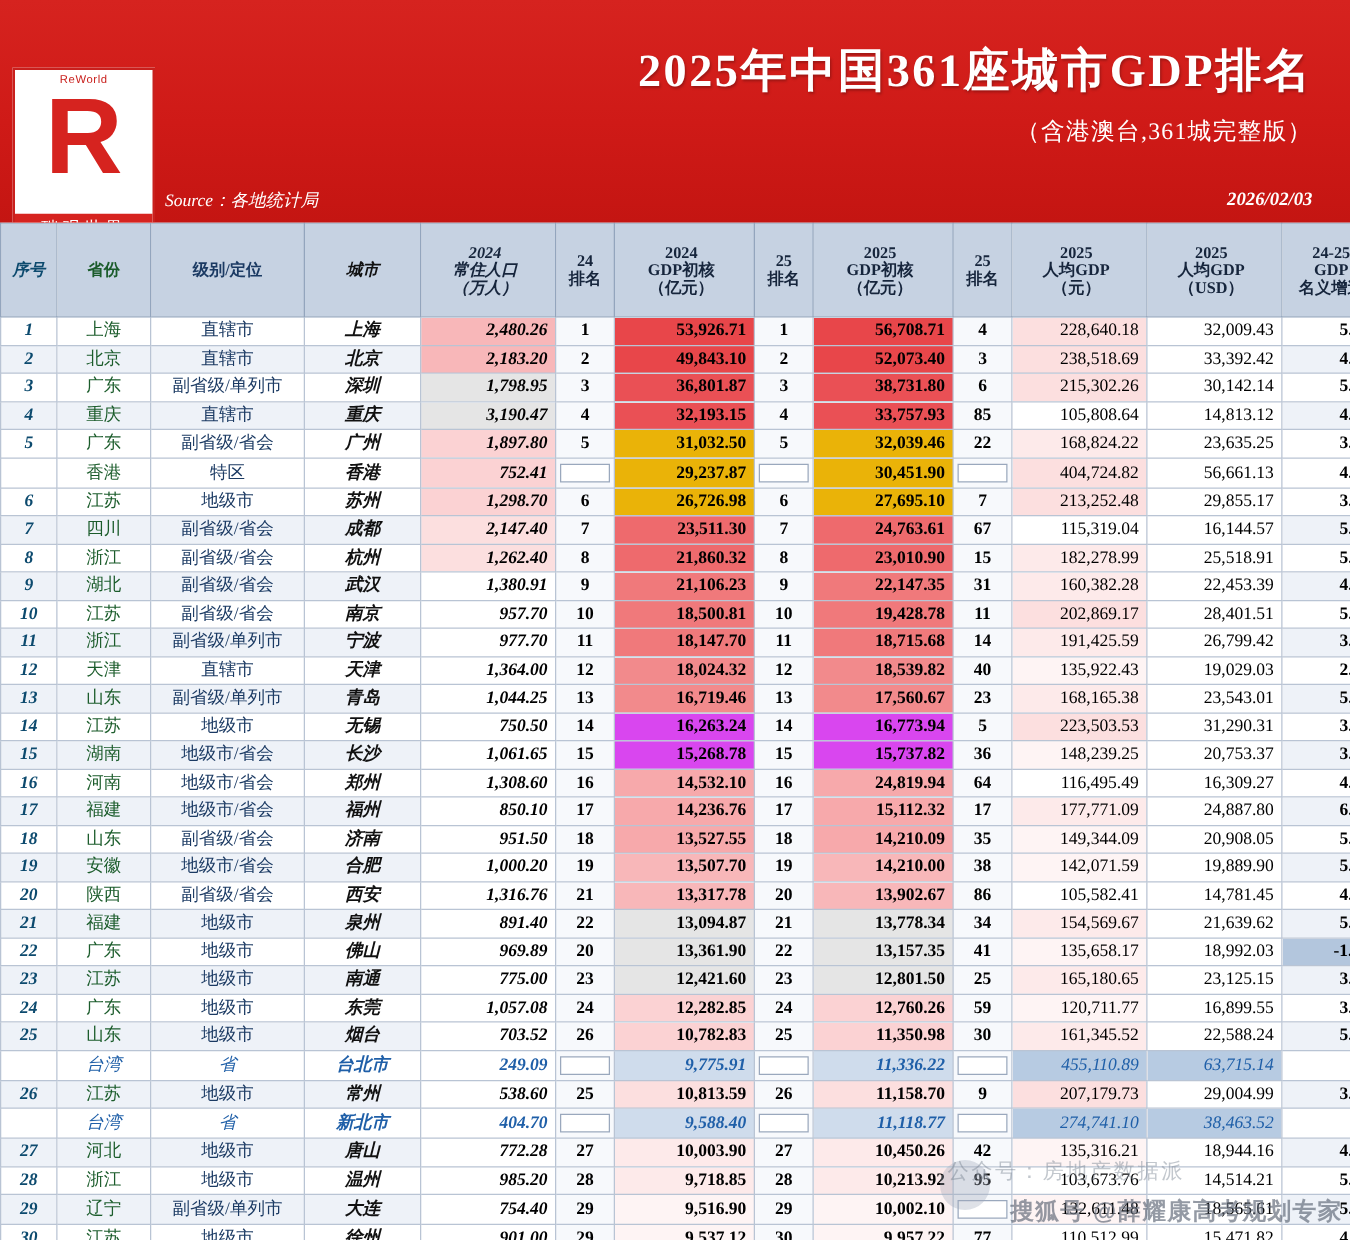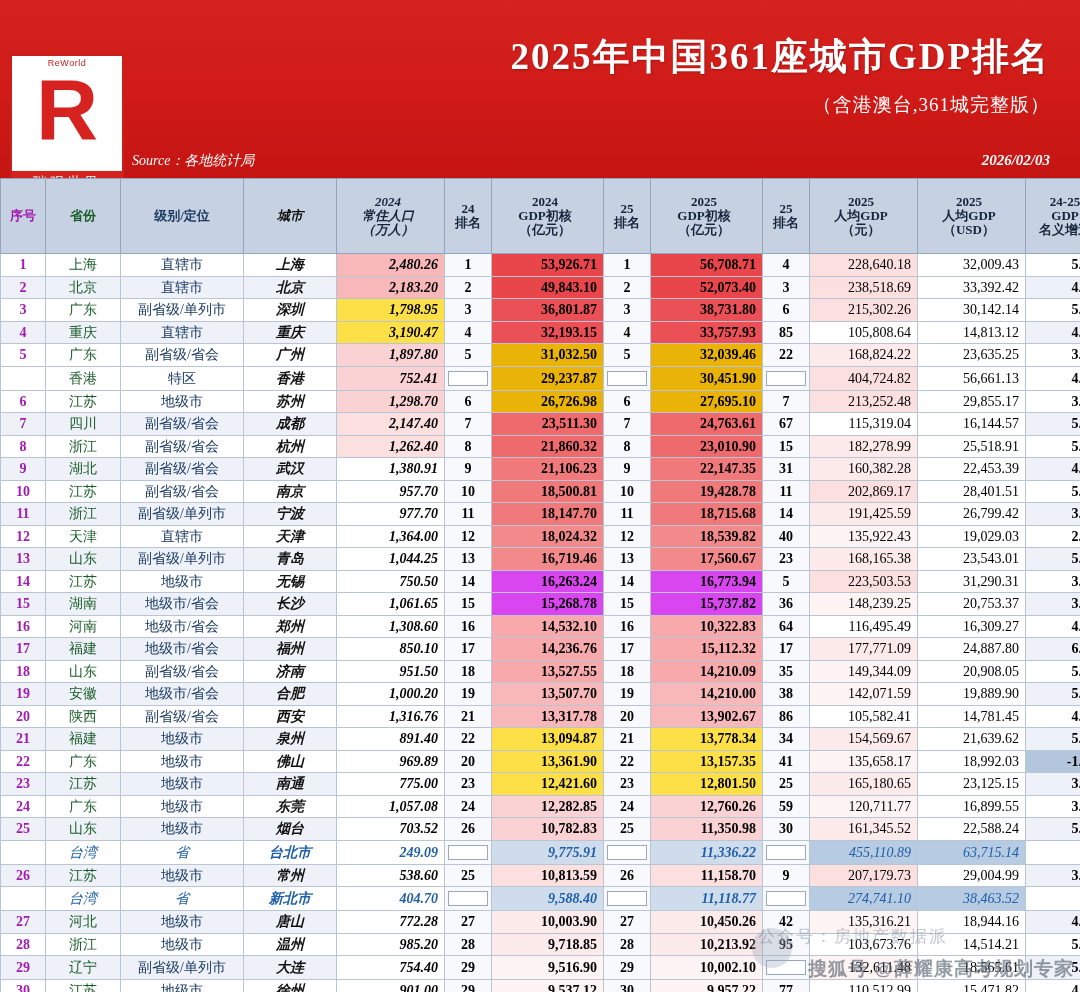--- a/index.html
+++ b/index.html
@@ -57,21 +57,21 @@
     font-size:14px;
     padding:0;height:21.5px;line-height:21px;
     white-space:nowrap;overflow:hidden;
   }
   thead th{
     background:#c6d2e2;color:#16253c;font-weight:bold;font-size:13px;
     line-height:14px;height:70px;text-align:center;padding:2px 1px;
     border:1px solid #93a5bd;
   }
   thead th div{display:block;}
-  .c-idx{width:42px;text-align:center;color:#a21caf;font-weight:bold;}
+  .c-idx{width:42px;text-align:center;color:#0c4a6e;font-weight:bold;font-style:italic;}
   .c-prov{width:72px;text-align:center;color:#1b5c2b;}
   .c-level{width:120px;text-align:center;color:#1b3a63;}
   .c-city{width:90px;text-align:center;color:#111;font-weight:bold;font-style:italic;}
   .c-pop{width:100px;text-align:right;padding-right:6px;font-style:italic;font-weight:bold;}
   .c-rk{width:44px;text-align:center;font-weight:bold;}
   .c-gdp{width:104px;text-align:right;padding-right:6px;font-weight:bold;}
   .c-pc{width:100px;text-align:right;padding-right:6px;}
   .c-gr{width:76px;text-align:right;padding-right:8px;font-weight:bold;}
 
   .row-alt{background:#eef2f8;}
@@ -84,21 +84,21 @@
   
   .h0{background:#e8464a;}
   .h1{background:#ea5055;}
   .h2{background:#eab308;}
   .h3{background:#ee6a6d;}
   .h4{background:#f0797b;}
   .h5{background:#f28a8c;}
   .h6{background:#d946ef;}
   .h7{background:#f7a9ab;}
   .h8{background:#f8b7b9;margin-left:27px;}
-  .h9{background:#fde047;}
+  .h9{background:#e5e5e5;}
   .h10{background:#fbd2d3;}
   .h11{background:#fcdfdf;}
   .h12{background:#fdeaea;}
   .h13{background:#fef4f4;}
   .hw{background:#ffffff;}
   .hb{background:#cfdcec;}
   .hbb{background:#b7cbe2;}
   .pale{background:#f7f9fc;}
 
   .bar{
@@ -440,21 +440,21 @@
         </tr>
         <tr class="row-white">
           <td class="c-idx">16</td>
           <td class="c-prov">河南</td>
           <td class="c-level">地级市/省会</td>
           <td class="c-city">郑州</td>
           <td class="c-pop hw">1,308.60</td>
           <td class="c-rk pale">16</td>
           <td class="c-gdp h7">14,532.10</td>
           <td class="c-rk pale">16</td>
-          <td class="c-gdp h7">10,322.83</td>
+          <td class="c-gdp h7">24,819.94</td>
           <td class="c-rk pale">64</td>
           <td class="c-pc hw">116,495.49</td>
           <td class="c-pc hw">16,309.27</td>
           <td class="c-gr">4.9%</td>
         </tr>
         <tr class="row-alt">
           <td class="c-idx">17</td>
           <td class="c-prov">福建</td>
           <td class="c-level">地级市/省会</td>
           <td class="c-city">福州</td>

